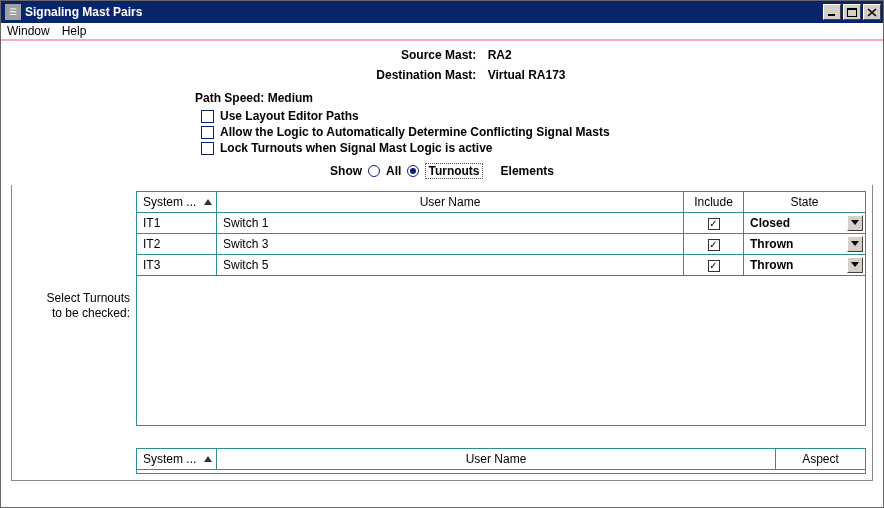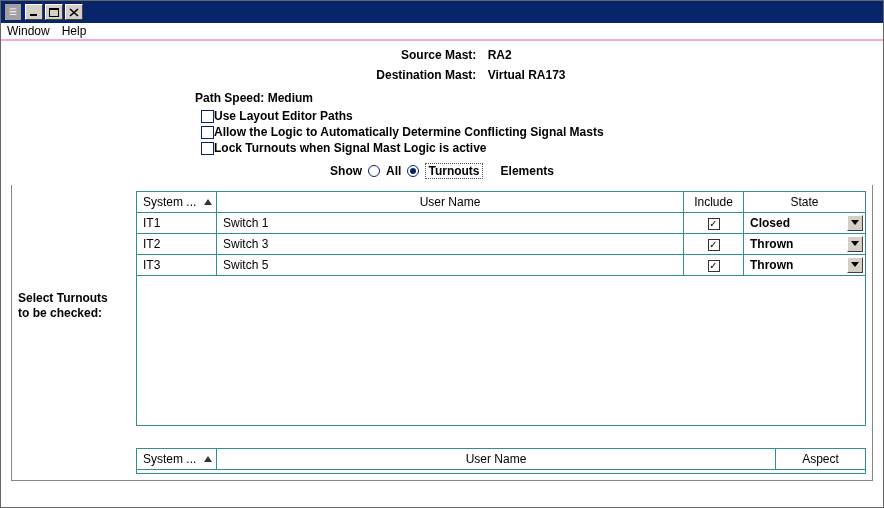--- a/index.html
+++ b/index.html
@@ -73,20 +73,21 @@
   .header-rows .lbl { font-weight: bold; display:inline-block; width: 280px; text-align:right; margin-right: 8px;}
   .header-rows .val { font-weight: bold; display:inline-block; text-align:left; width: 200px;}
   .path-speed {
     font-weight: bold;
     margin: 6px 0 4px 184px;
   }
   .cb-row {
     display: flex;
     align-items: center;
     margin: 2px 0 2px 190px;
+    gap: 6px;
     font-weight: bold;
   }
   .cb {
     width: 13px; height: 13px;
     border: 1px solid #0a246a;
     background: #fff;
     display: inline-block;
   }
   .show-row {
     margin: 8px 0 6px 0;
@@ -138,22 +139,22 @@
   .main-area {
     border: 1px solid #888;
     border-top: none;
     padding: 6px 6px 6px 6px;
     height: 296px;
     display: flex;
     flex-direction: row;
   }
   .side-label {
     width: 118px;
-    font-weight: bold;
-    text-align: left;
+    font-weight: normal;
+    text-align: right;
     padding-top: 100px;
     padding-right: 6px;
     line-height: 15px;
   }
   .tables-col {
     flex: 1;
     display: flex;
     flex-direction: column;
   }
   table.data {
@@ -227,20 +228,21 @@
     height: 36px;
   }
   table.data td.center { text-align: center; }
   .th-text { font-weight: normal; }
 </style>
 </head>
 <body>
 
 <div class="titlebar">
   <span class="app-icon">☰</span>
+  <span class="title">Signaling Mast Pairs</span>
   <span class="win-btns">
     <span class="win-btn">
       <svg width="10" height="8">
           <rect x="1" y="6" width="7" height="2" fill="#000"></rect>
         </svg>
     </span>
     <span class="win-btn">
       <svg width="10" height="9">
           <rect x="0.5" y="0.5" width="9" height="8" fill="none" stroke="#000"></rect>
           <rect x="0" y="0" width="10" height="2" fill="#000"></rect>

